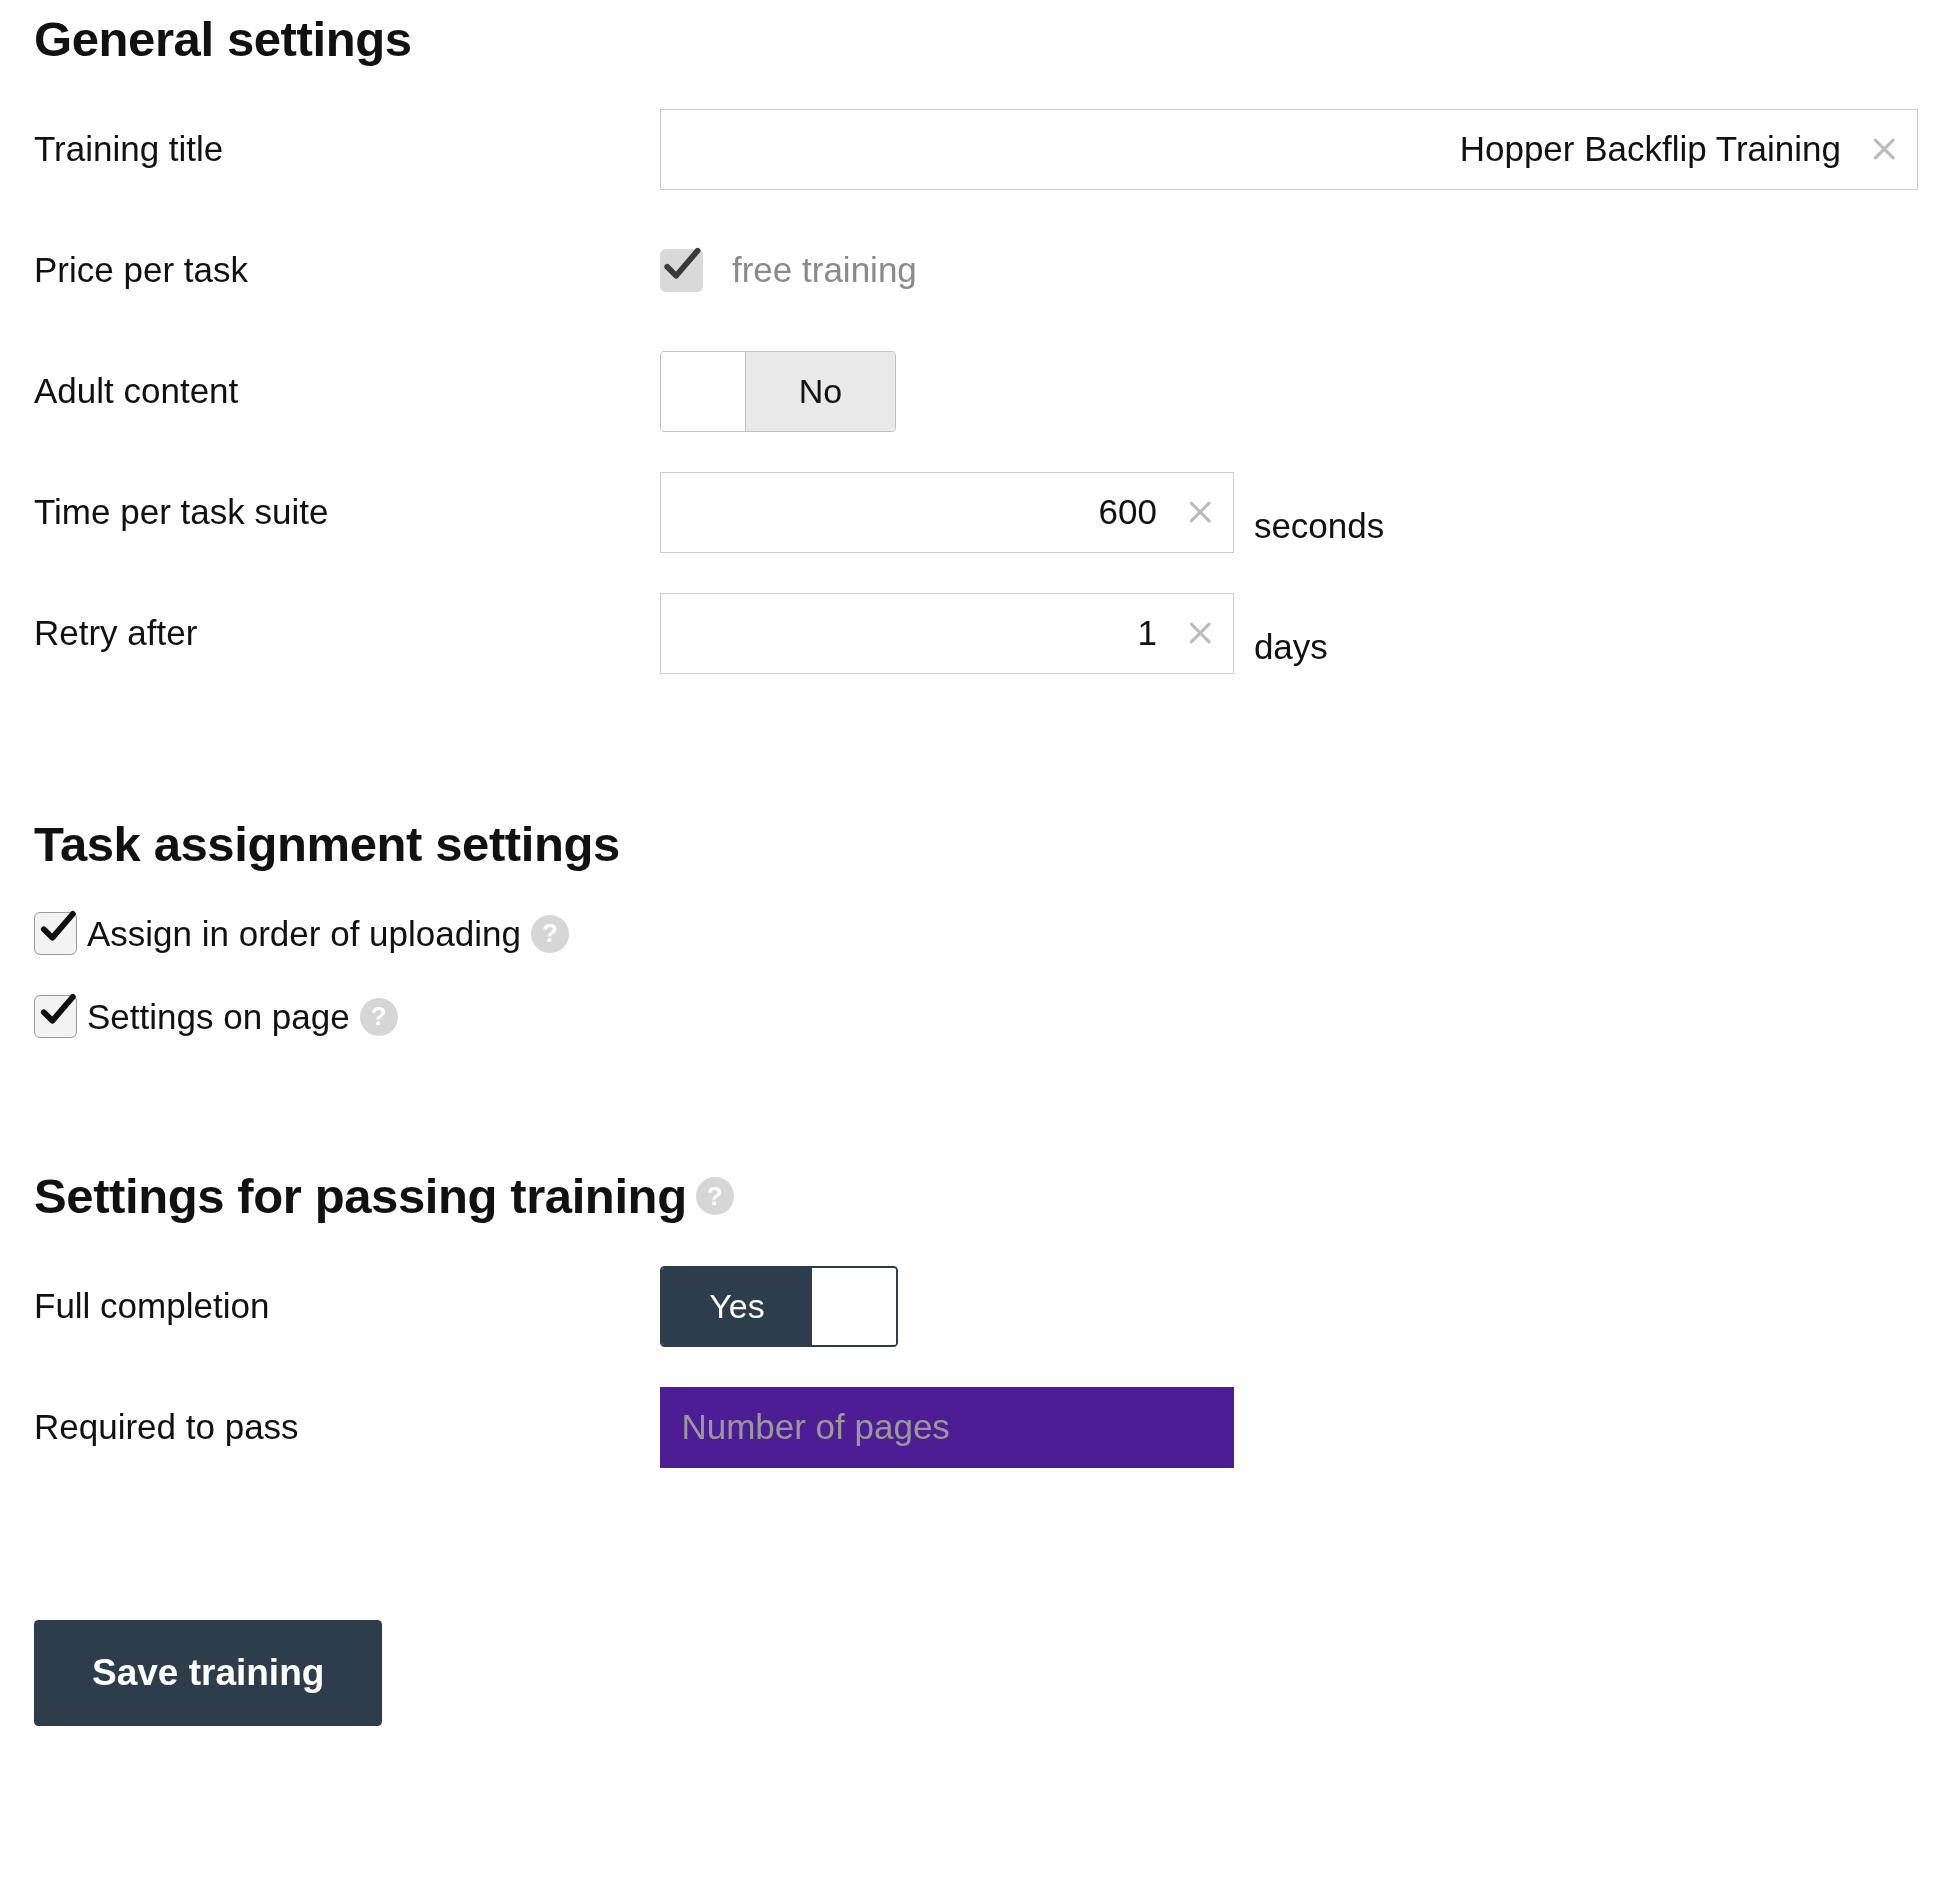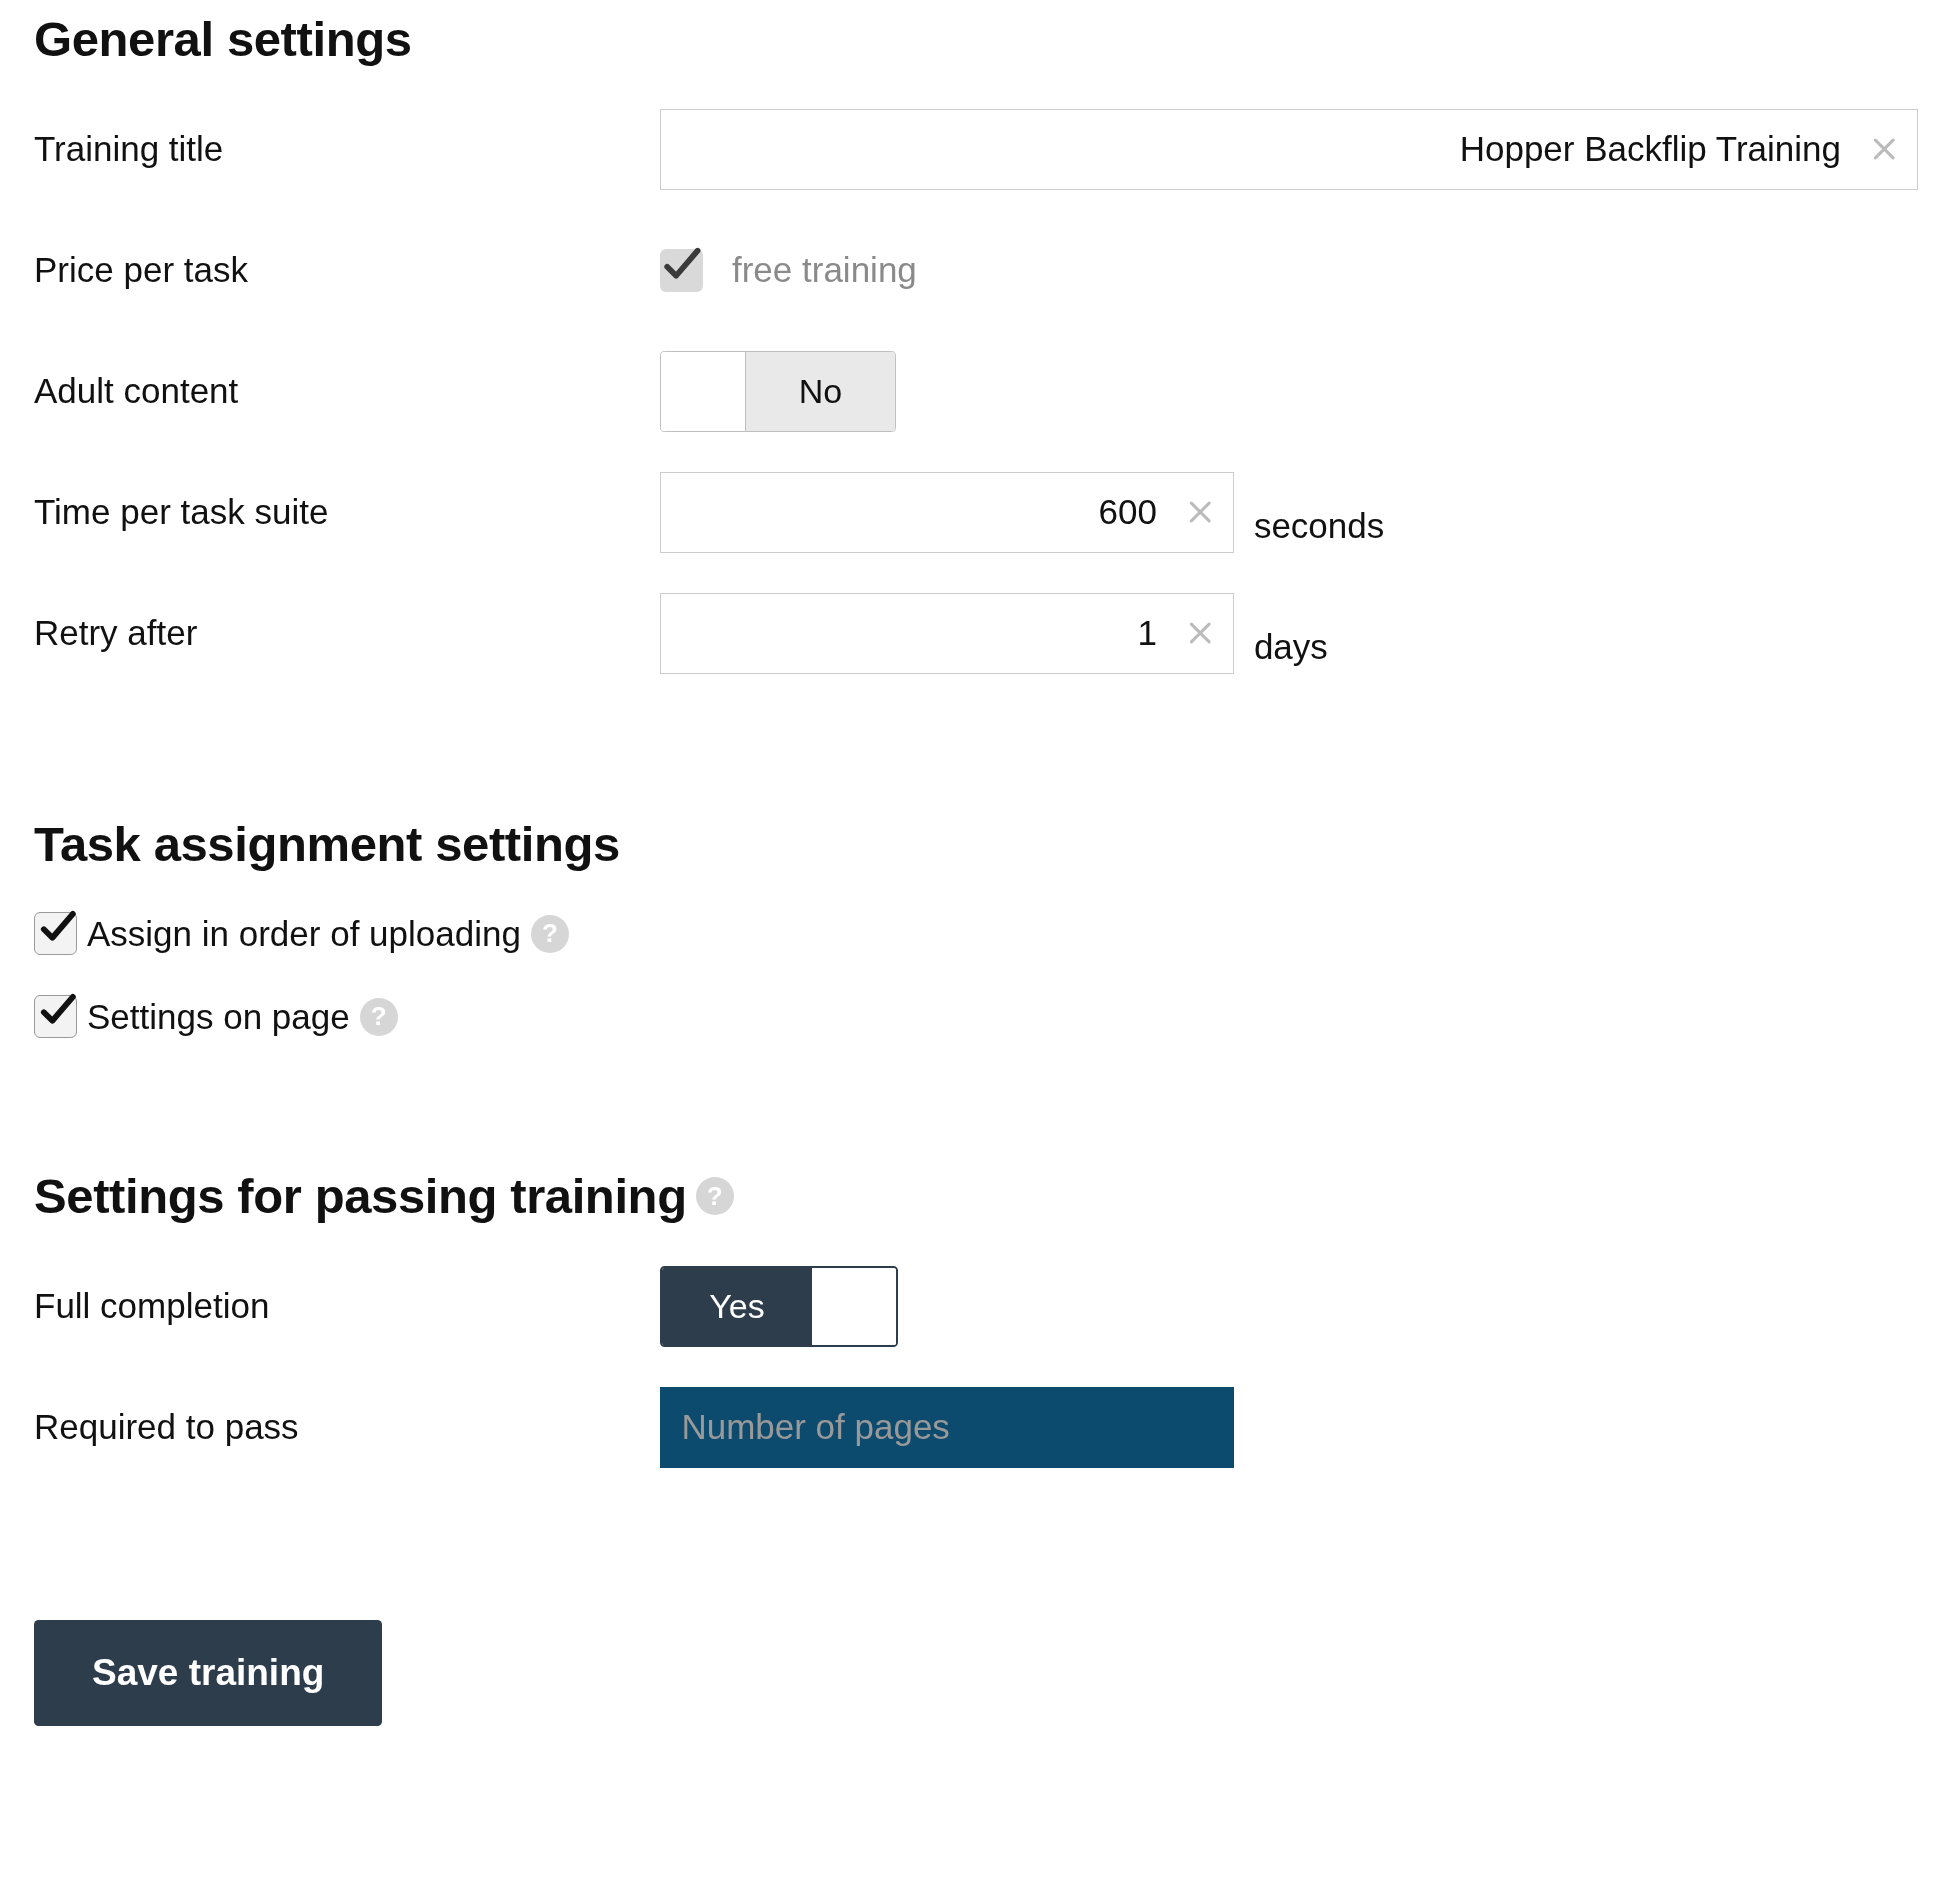--- a/index.html
+++ b/index.html
@@ -71,21 +71,21 @@
   .unit-label {
     font-size: 35px;
     color: #111;
     margin-left: 4.6px;
     margin-top: 28px;
   }
   input[type="text"].disabled-input {
     width: 574px;
     height: 81px;
     border: none;
-    background: #0c4a6e;
+    background: #4c1d95;
     padding: 0 21.4px;
     font-size: 35px;
     color: #999;
   }
   input[type="text"].disabled-input::placeholder { color: #999; }
 
   
   .locked-check {
     width: 43px;
     height: 43px;

